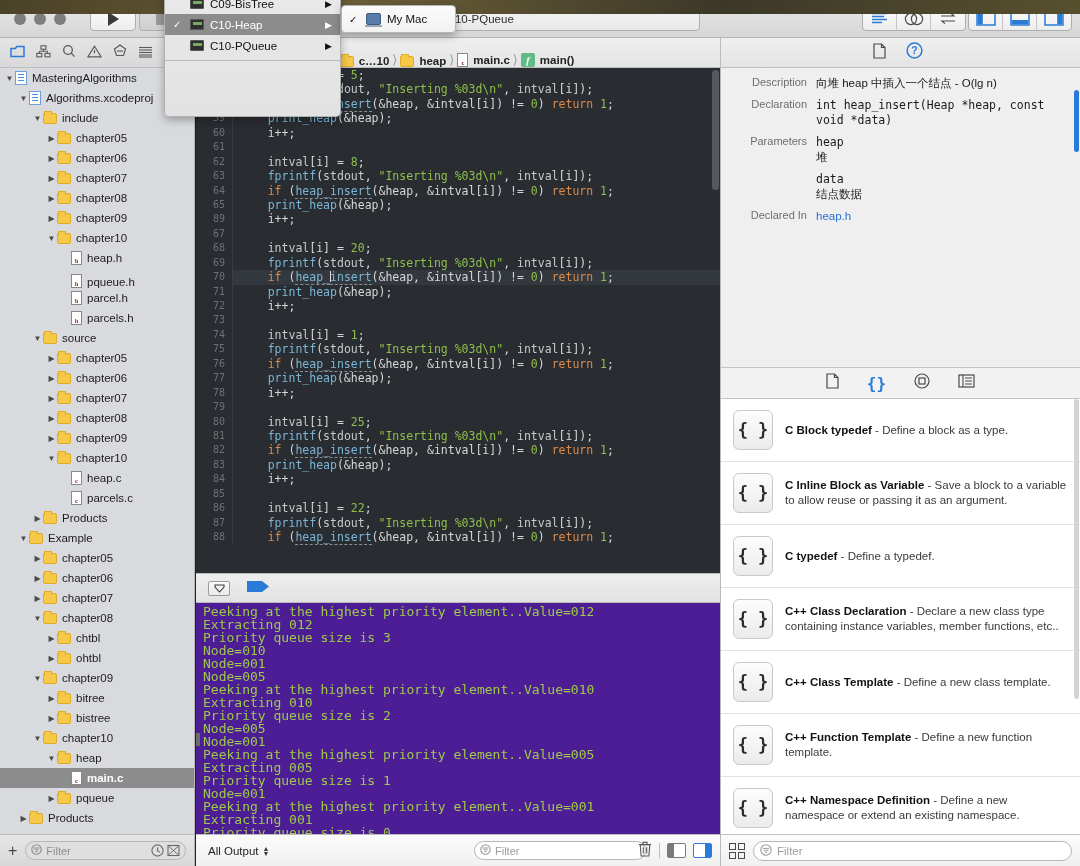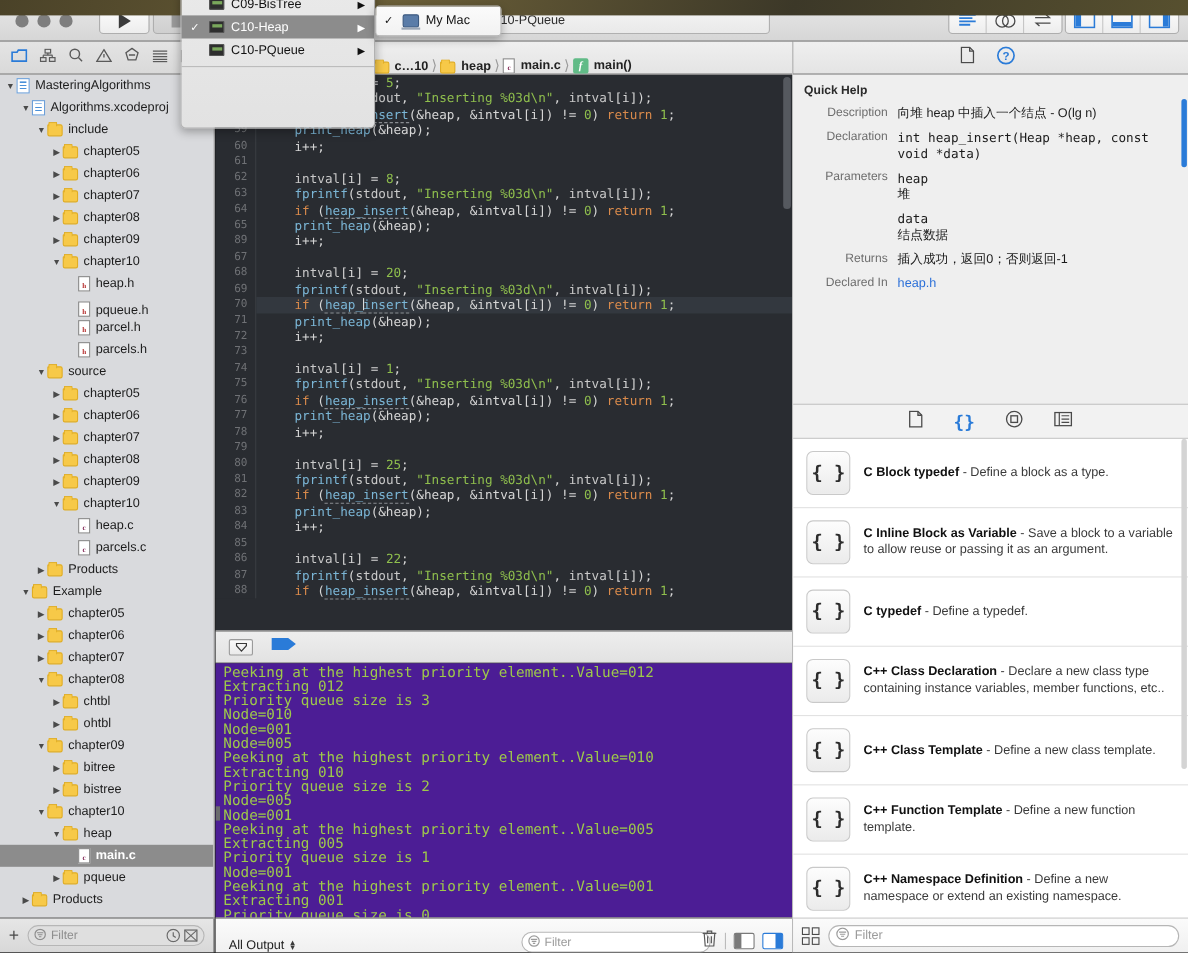--- a/index.html
+++ b/index.html
@@ -206,21 +206,21 @@
   }
   .console div { height: 13px; line-height: 13px; white-space: pre; }
   .cons-scroll {
     position: absolute; left: 0; top: 130px; width: 4px; height: 45px;
     background: #6a6b6d;
   }
   .console-bottom {
     position: absolute; left: 196px; bottom: 0; right: 360px; height: 32px;
     background: linear-gradient(to bottom, #fbfbfb, #f0f0f0);
     border-top: 1px solid #bdbdbd;
-    display: flex; align-items: flex-end; padding: 0 8px; margin-top: 43px;
+    display: flex; align-items: center; padding: 0 8px; margin-top: 43px;
   }
   .out-select {
     display: flex; align-items: center; gap: 4px; font-size: 11.5px; color: #1d1d1d;
     margin-left: 4px;
   }
   .stepper { display: flex; flex-direction: column; line-height: 5px; font-size: 7px; color: #3a3a3a; }
   .cons-filter {
     position: absolute; left: 278px; width: 172px; height: 19px;
     background: #fff; border: 1px solid #b6b6b6; border-radius: 10px;
     display: flex; align-items: center; padding: 0 5px; gap: 4px;
@@ -871,21 +871,20 @@
       </span>
       <span class="vdiv"></span>
       <span class="panel-tog left-fill"></span>
       <span class="panel-tog active"></span>
     </div>
   </div>
 
   <div class="utility">
 
     <div class="qh-panel">
-      <div class="qh-title">Quick Help</div>
       <div id="qh-rows">
           <div class="qh-row">
             <div class="qh-key">Description</div>
             <div class="qh-val">
               <div>向堆 heap 中插入一个结点 - O(lg n)</div>
             </div>
           </div>
           <div class="qh-row">
             <div class="qh-key">Declaration</div>
             <div class="qh-val mono">
@@ -897,26 +896,20 @@
             <div class="qh-val mono">
               <div>heap</div>
               <div style="font-family: &quot;Liberation Sans&quot;, sans-serif;">堆</div>
             </div>
           </div>
           <div class="qh-row">
             <div class="qh-key"></div>
             <div class="qh-val mono">
               <div>data</div>
               <div style="font-family: &quot;Liberation Sans&quot;, sans-serif;">结点数据</div>
-            </div>
-          </div>
-          <div class="qh-row">
-            <div class="qh-key">Returns</div>
-            <div class="qh-val">
-              <div>插入成功，返回0；否则返回-1</div>
             </div>
           </div>
           <div class="qh-row">
             <div class="qh-key">Declared In</div>
             <div class="qh-val">
               <div class="qh-link">heap.h</div>
             </div>
           </div>
         </div>
       <div class="util-scroll" style="top:22px;height:62px;"></div>

